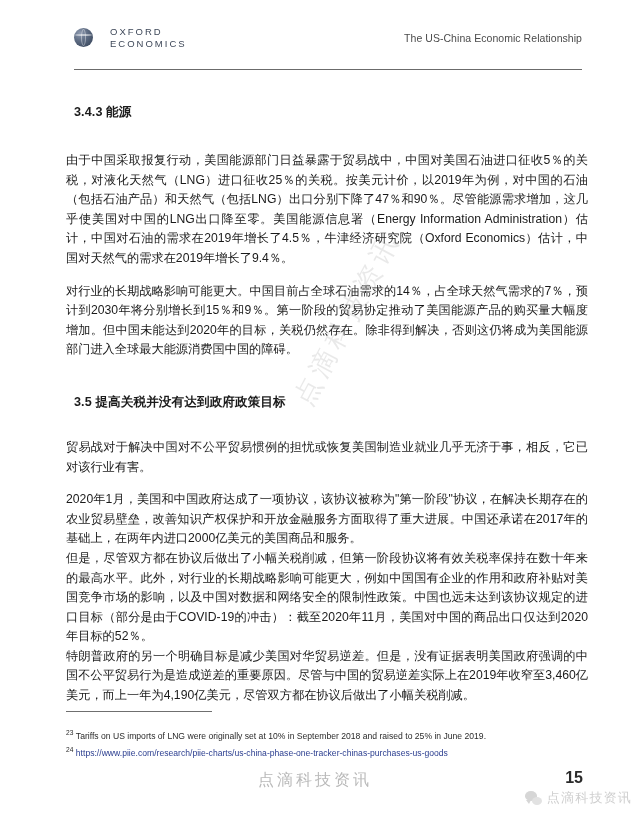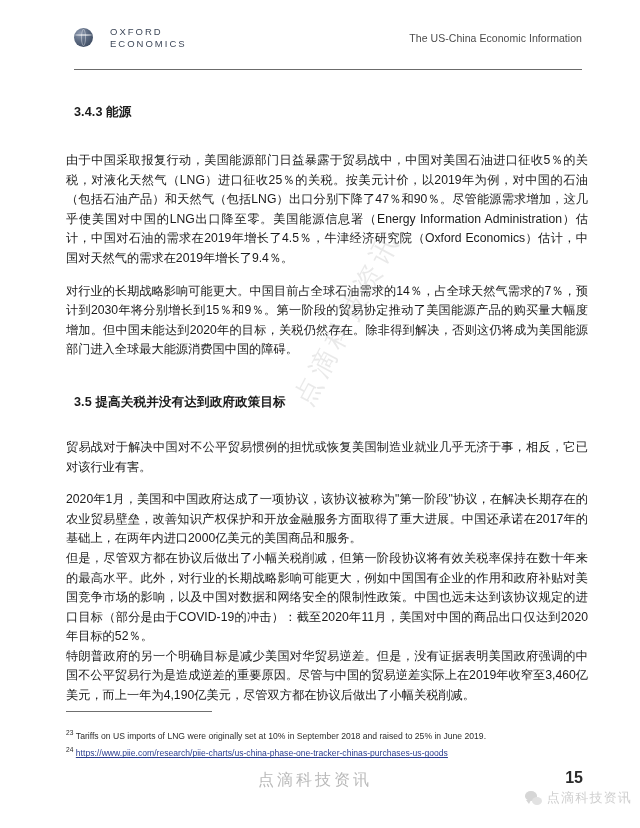--- a/index.html
+++ b/index.html
@@ -137,21 +137,20 @@
     line-height: 14.5px;
     white-space: nowrap;
   }
   .fn sup {
     font-size: 6.6px;
     vertical-align: super;
     margin-right: 2.5px;
   }
   .fn a, .fn .link {
     color: #2a3d8f;
-    text-decoration: underline;
   }
 
   
   .page-num {
     position: absolute;
     right: 57px;
     top: 769px;
     font-size: 16px;
     font-weight: bold;
     color: #2a2a2a;
@@ -226,21 +225,21 @@
 <div id="page">
 
   <div class="header">
     <div class="logo-wrap">
       <div class="logo-globe"></div>
       <div class="logo-text">
         <div>OXFORD</div>
         <div>ECONOMICS</div>
       </div>
     </div>
-    <div class="header-title">The US-China Economic Information</div>
+    <div class="header-title">The US-China Economic Relationship</div>
   </div>
   <div class="header-rule"></div>
 
   <div class="wm-diag">点滴科技资讯</div>
 
   <div class="content">
 
     <h2 class="sec-head">3.4.3 能源</h2>
     <div class="sp-h1"></div>
 

